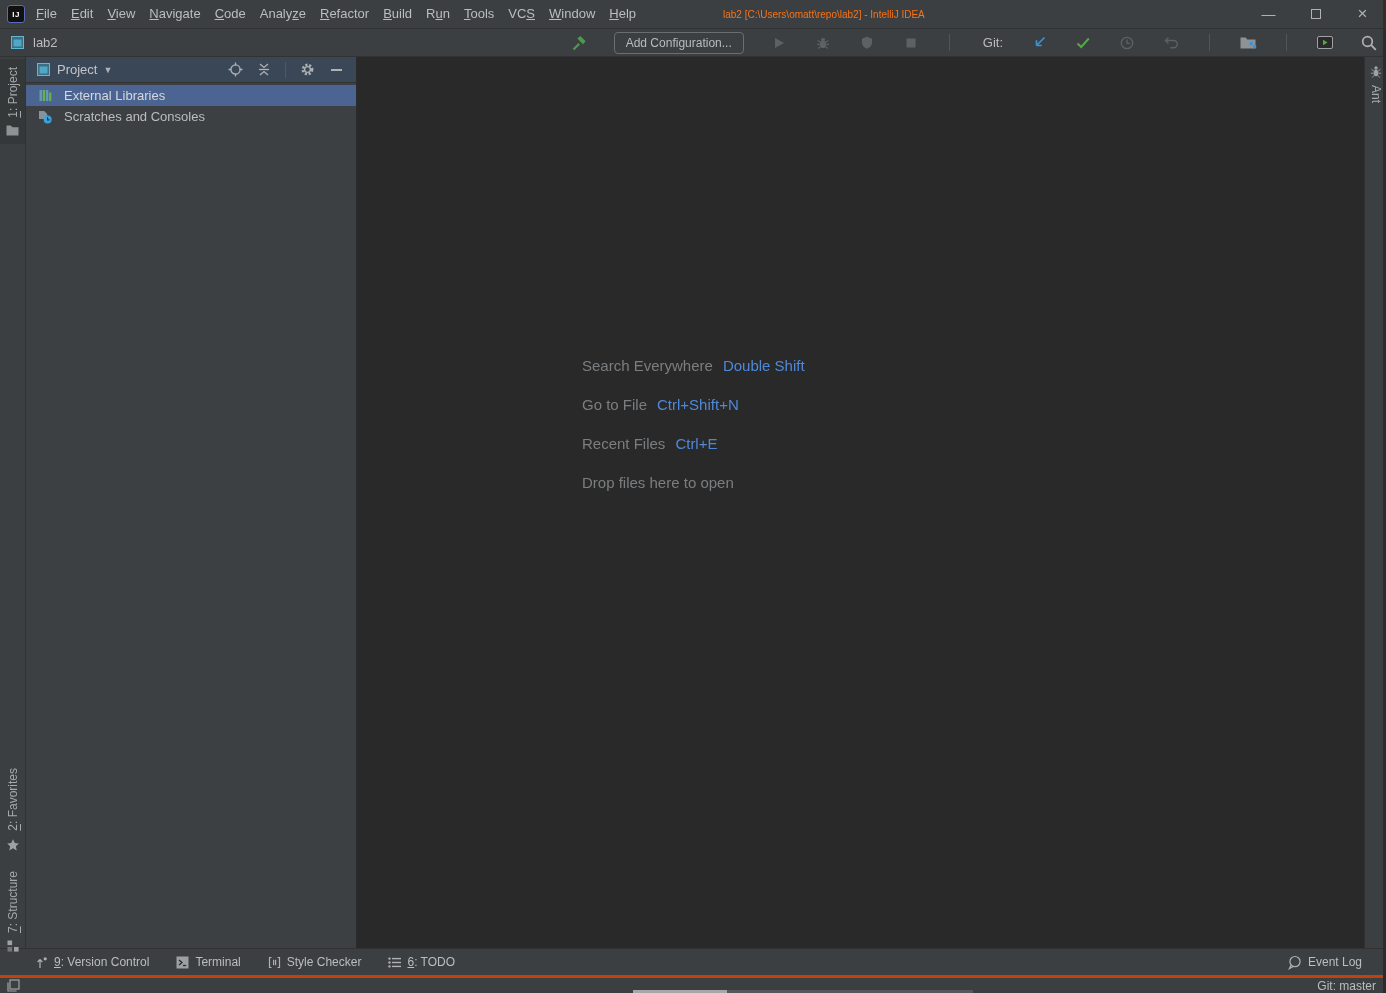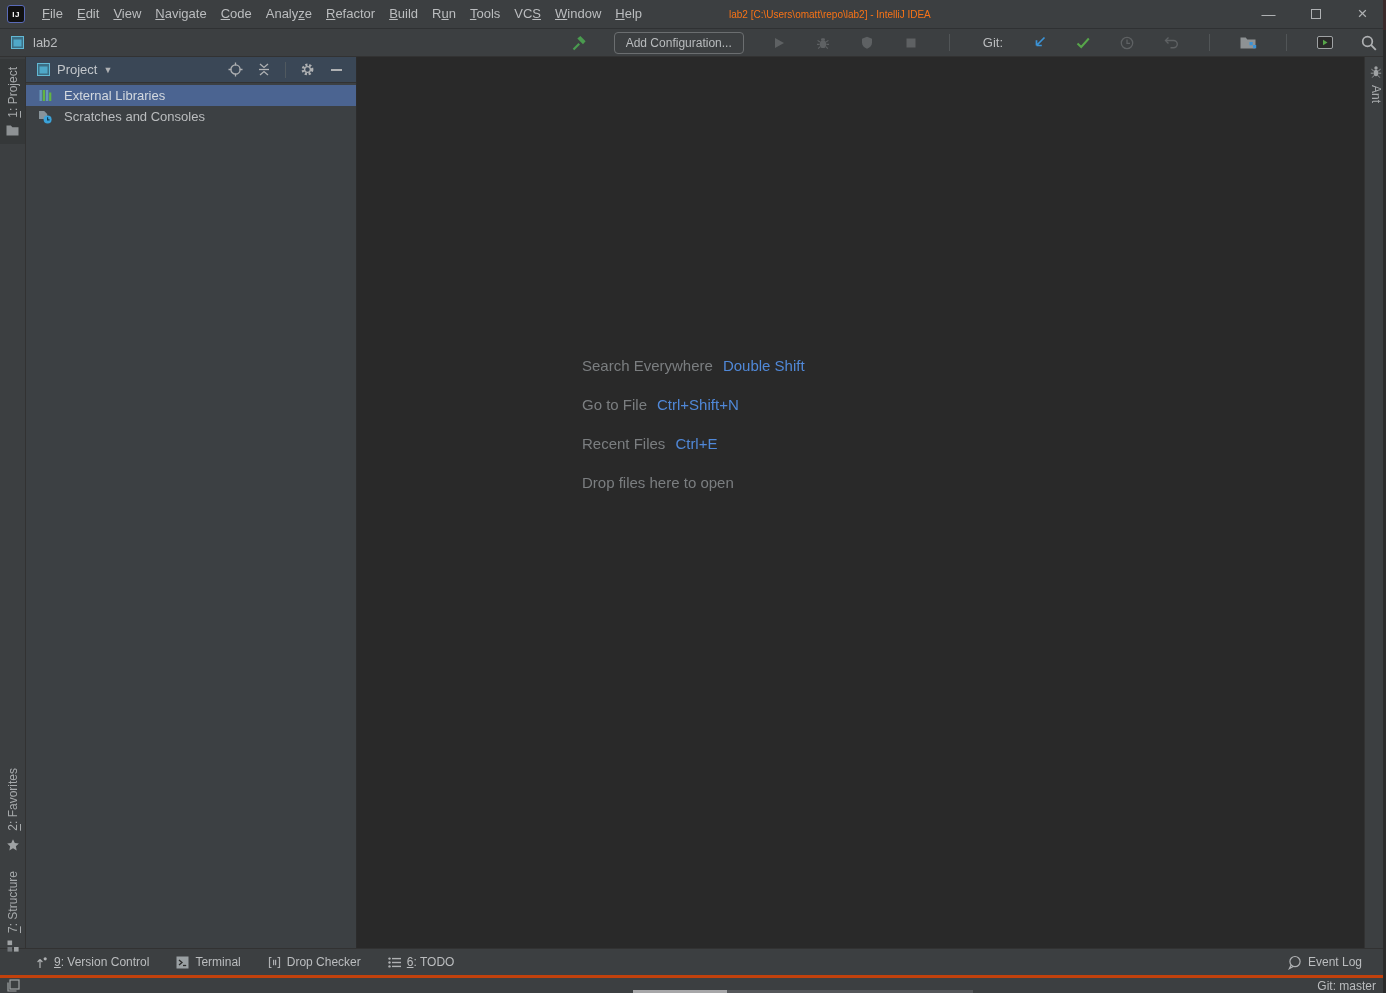--- a/index.html
+++ b/index.html
@@ -3,21 +3,21 @@
 <meta charset="utf-8">
 <style>
   * { margin:0; padding:0; box-sizing:border-box; }
   html,body { background:#2B2B2B; }
   body { font-family:"Liberation Sans","DejaVu Sans",sans-serif; }
   .window { position:relative; width:1386px; height:993px; display:flex; flex-direction:column; background:#3C3F41; overflow:hidden; }
 
   
   .titlebar { flex:0 0 29px; display:flex; align-items:center; background:#3C3F41; border-bottom:1px solid #2F3133; padding-left:7px; }
   .logo { width:18px; height:18px; border-radius:3px; background:#111; border:1px solid #5A6BB8; color:#FFF; font-size:8px; font-weight:bold; display:flex; align-items:center; justify-content:center; letter-spacing:0.5px; }
-  .menubar { display:flex; margin-left:10px; }
+  .menubar { display:flex; margin-left:4px; }
   .menu-item { padding:0 7px; font-size:13px; color:#BBBDBF; line-height:28px; cursor:default; }
   .menu-item u { text-decoration:underline; }
   .window-title { margin-left:80px; font-size:10px; color:#f97316; white-space:nowrap; }
   .win-controls { margin-left:auto; display:flex; height:100%; }
   .win-btn { width:47px; height:100%; display:flex; align-items:center; justify-content:center; color:#AFB1B3; font-size:14px; }
   .win-btn .maxbox { width:10px; height:10px; border:1px solid #AFB1B3; }
   .win-btn.close { font-size:17px; }
 
   
   .toolbar { flex:0 0 28px; display:flex; align-items:center; justify-content:space-between; background:#3C3F41; border-bottom:1px solid #323232; padding:0 8px 0 8px; }
@@ -330,21 +330,21 @@
           <span class="blabel">Terminal</span>
         </div>
         <div class="tw-btn">
           <span class="vicon">
             <svg width="13" height="13">
               <path d="M3.5 1.5 H1.5 V11.5 H3.5 M9.5 1.5 H11.5 V11.5 H9.5" stroke="#AFB1B3" stroke-width="1.2" fill="none"></path>
               <rect x="5" y="3.8" width="1.2" height="5.4" fill="#AFB1B3"></rect>
               <rect x="7" y="3.8" width="1.2" height="5.4" fill="#AFB1B3"></rect>
             </svg>
           </span>
-          <span class="blabel">Drop Checker</span>
+          <span class="blabel">Style Checker</span>
         </div>
         <div class="tw-btn">
           <span class="vicon">
             <svg width="13" height="11">
               <circle cx="1.5" cy="1.6" r="1.2" fill="#AFB1B3"></circle>
               <rect x="4" y="0.9" width="9" height="1.4" fill="#AFB1B3"></rect>
               <circle cx="1.5" cy="5.5" r="1.2" fill="#AFB1B3"></circle>
               <rect x="4" y="4.8" width="9" height="1.4" fill="#AFB1B3"></rect>
               <circle cx="1.5" cy="9.4" r="1.2" fill="#AFB1B3"></circle>
               <rect x="4" y="8.7" width="9" height="1.4" fill="#AFB1B3"></rect>

